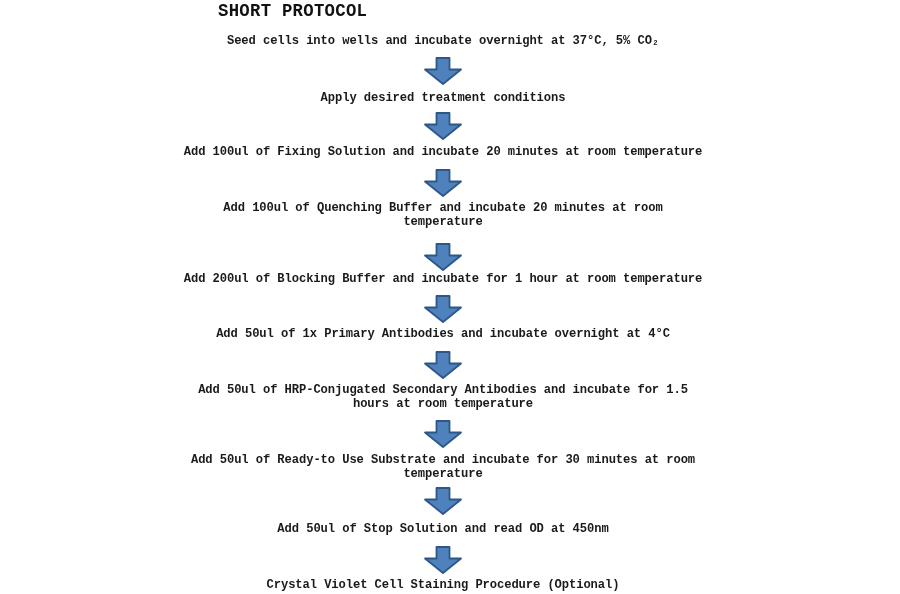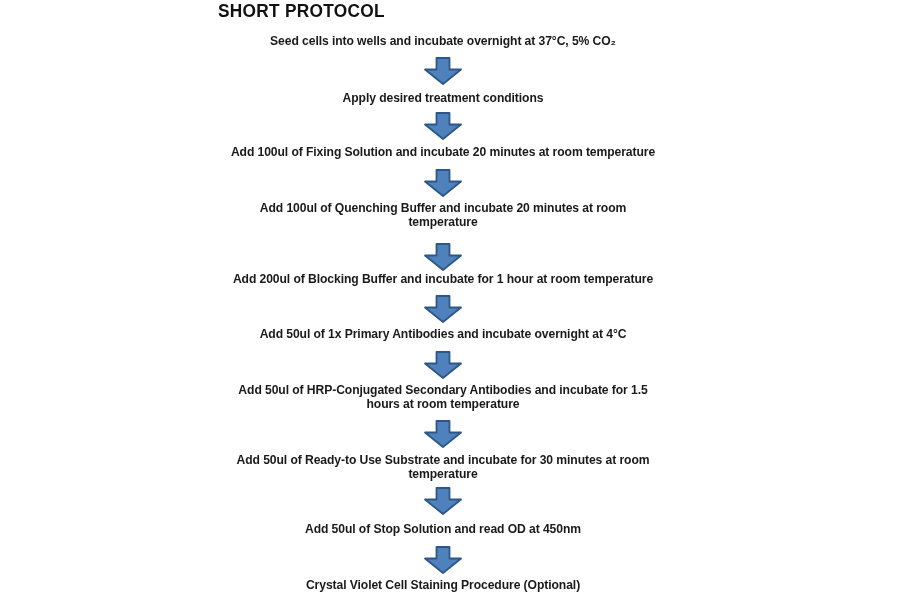--- a/index.html
+++ b/index.html
@@ -5,21 +5,21 @@
   html, body {
     margin: 0;
     padding: 0;
     background: var(--background, #ffffff);
   }
   #canvas {
     position: relative;
     width: 900px;
     height: 594px;
     background: var(--background, #ffffff);
-    font-family: Liberation Sans, sans-serif;
+    font-family: Liberation Mono, monospace;
     overflow: hidden;
   }
   .title {
     position: absolute;
     left: 218px;
     top: 1px;
     font-size: 18px;
     font-weight: bold;
     letter-spacing: 0.3px;
     color: #111111;

